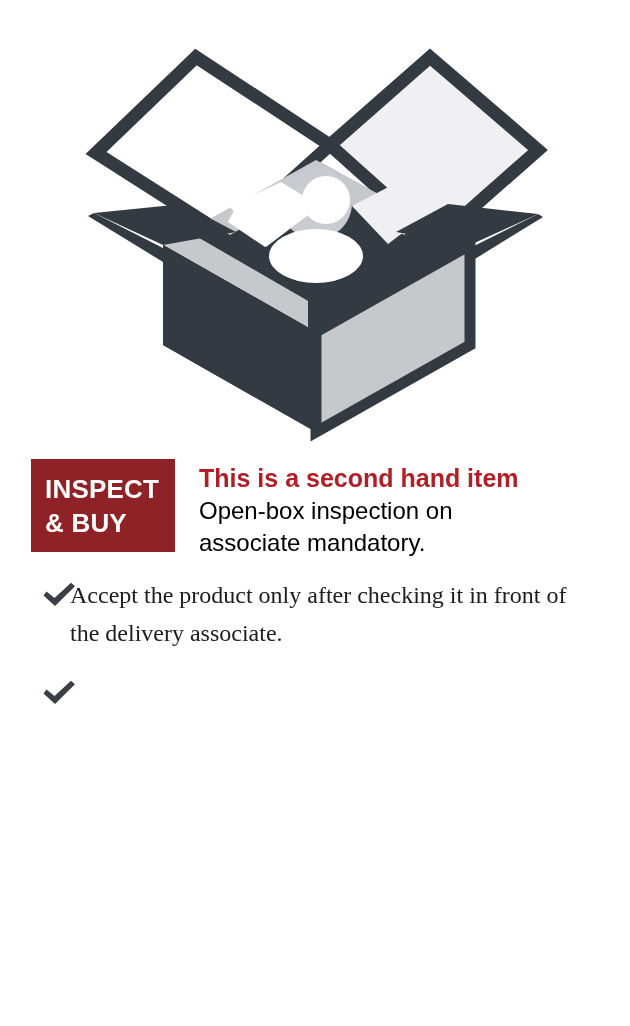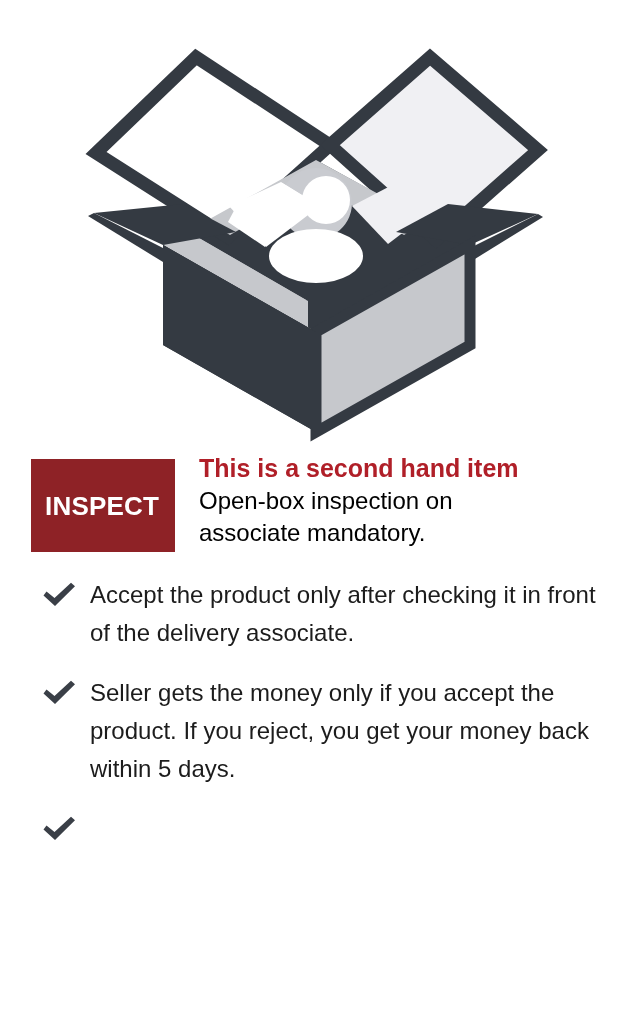--- a/index.html
+++ b/index.html
@@ -75,41 +75,43 @@
     left: 199px;
     top: 0px;
     width: 420px;
   }
   #headline {
     color: #b01f28;
     font-size: 25px;
     font-weight: bold;
     line-height: 33px;
     white-space: nowrap;
+    margin-top: 10px;
   }
   #subhead {
     color: #000000;
     font-size: 24px;
     font-weight: normal;
     line-height: 32px;
   }
   #subhead .sub-line { display: block; }
 
   
   #bullets {
     position: absolute;
     left: 0;
     top: 576px;
     width: 630px;
   }
   .bullet {
     position: relative;
-    padding-left: 90px;
+    padding-left: 70px;
     margin-bottom: 22px;
     min-height: 34px;
+    font-family: Liberation Serif, serif;
   }
   .bullet .check-icon {
     position: absolute;
     left: 42px;
     top: 6px;
     width: 34px;
     height: 26px;
   }
   .bullet .check-icon svg {
     display: block;
@@ -185,20 +187,21 @@
 
       <polygon points="163,245 316,332 316,432 163,345" fill="#343a42"></polygon>
 
     </svg>
   </div>
 
   <div id="heading-row">
 
     <div id="inspect-badge">
       <span class="badge-line">INSPECT</span>
+      <span class="badge-line">&amp; BUY</span>
     </div>
 
     <div id="heading-text">
       <div id="headline">This is a second hand item</div>
       <div id="subhead">
         <span class="sub-line">Open-box inspection on</span>
         <span class="sub-line">associate mandatory.</span>
       </div>
     </div>
 
@@ -208,32 +211,24 @@
 
     <div class="bullet">
       <span class="check-icon">
         <svg viewBox="0 0 34 26" xmlns="http://www.w3.org/2000/svg" aria-hidden="true">
           <path d="M1.5,13.5 L4.5,9.5 L12.5,16.0 L29.0,0.8 L33.0,4.2 L13.0,24.0 Z" fill="#3a3f47"></path>
         </svg>
       </span>
       <span class="bullet-text">Accept the product only after checking it in front of the delivery associate.</span>
     </div>
 
+
     <div class="bullet">
       <span class="check-icon">
         <svg viewBox="0 0 34 26" xmlns="http://www.w3.org/2000/svg" aria-hidden="true">
           <path d="M1.5,13.5 L4.5,9.5 L12.5,16.0 L29.0,0.8 L33.0,4.2 L13.0,24.0 Z" fill="#3a3f47"></path>
         </svg>
       </span>
-      <span class="bullet-text">Seller gets the money only if you accept the product. If you reject, you get your money back within 5 days.</span>
-    </div>
-
-    <div class="bullet">
-      <span class="check-icon">
-        <svg viewBox="0 0 34 26" xmlns="http://www.w3.org/2000/svg" aria-hidden="true">
-          <path d="M1.5,13.5 L4.5,9.5 L12.5,16.0 L29.0,0.8 L33.0,4.2 L13.0,24.0 Z" fill="#3a3f47"></path>
-        </svg>
-      </span>
     </div>
 
   </div>
 
 </div>
 
 </body></html>

